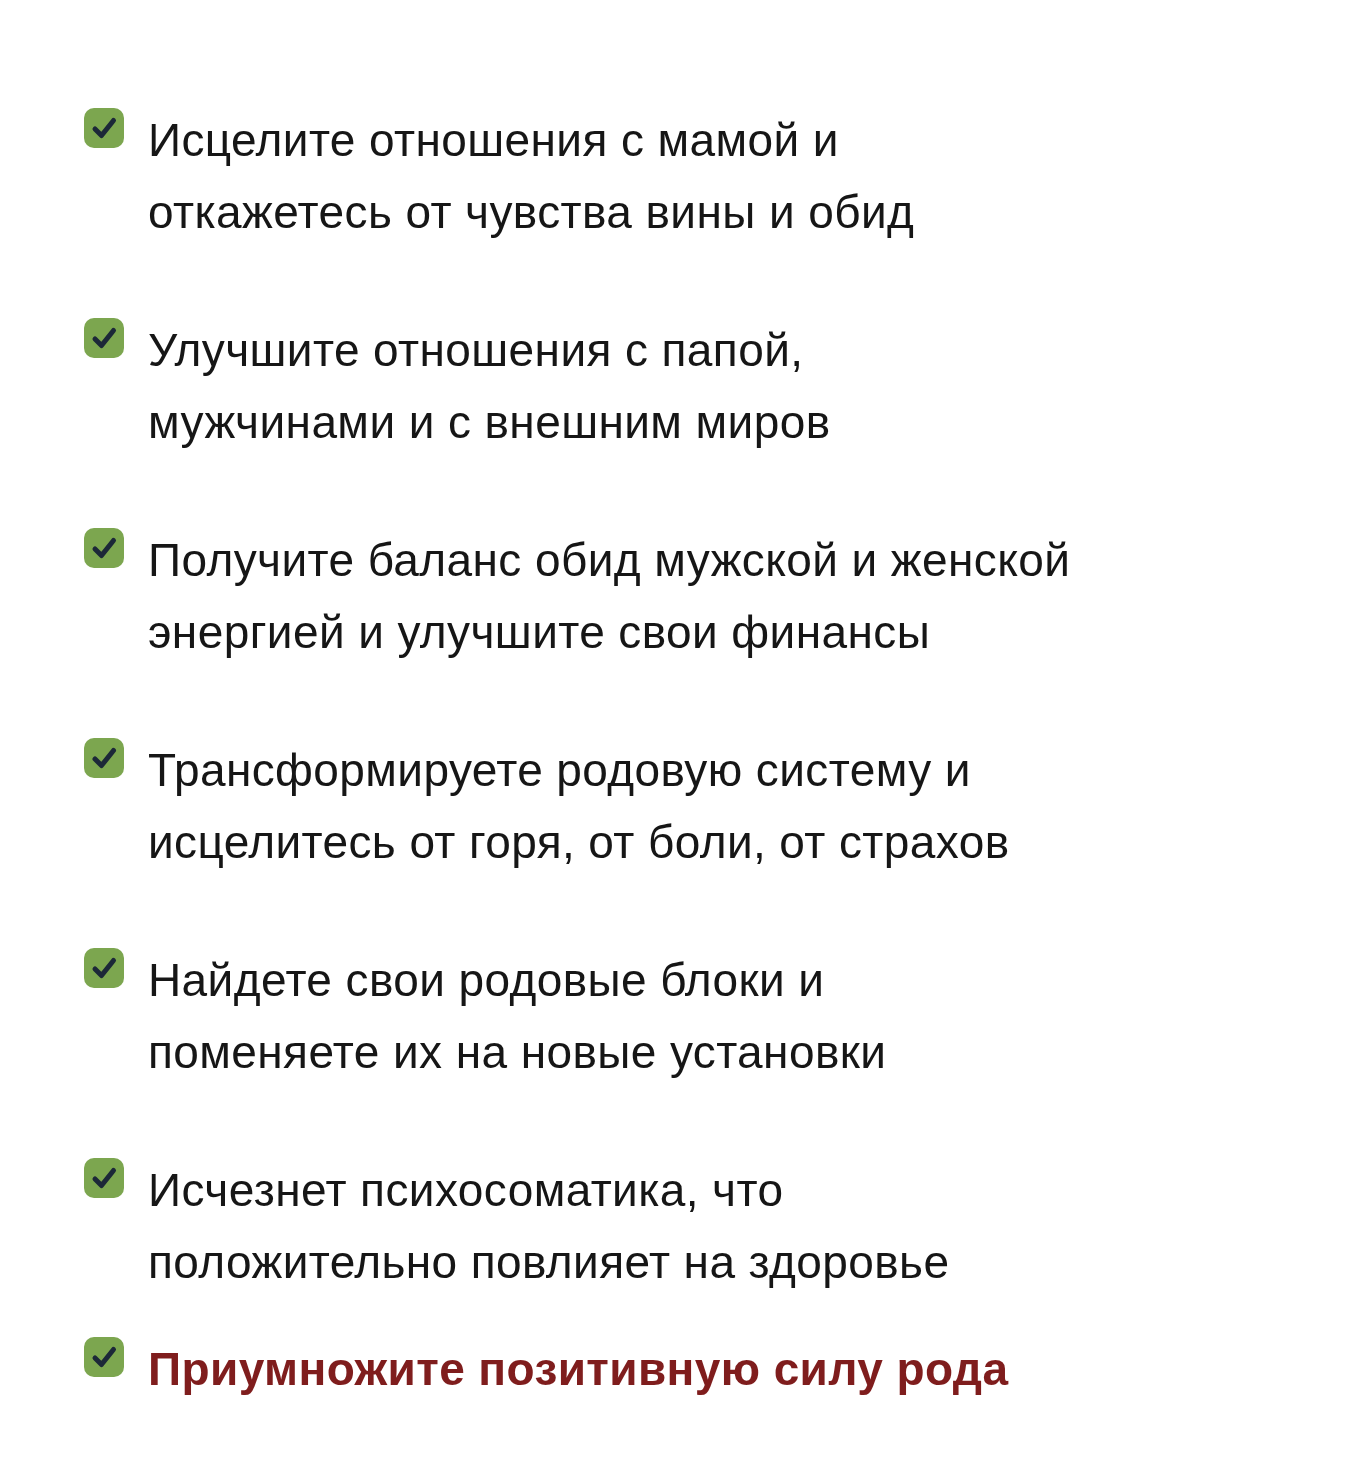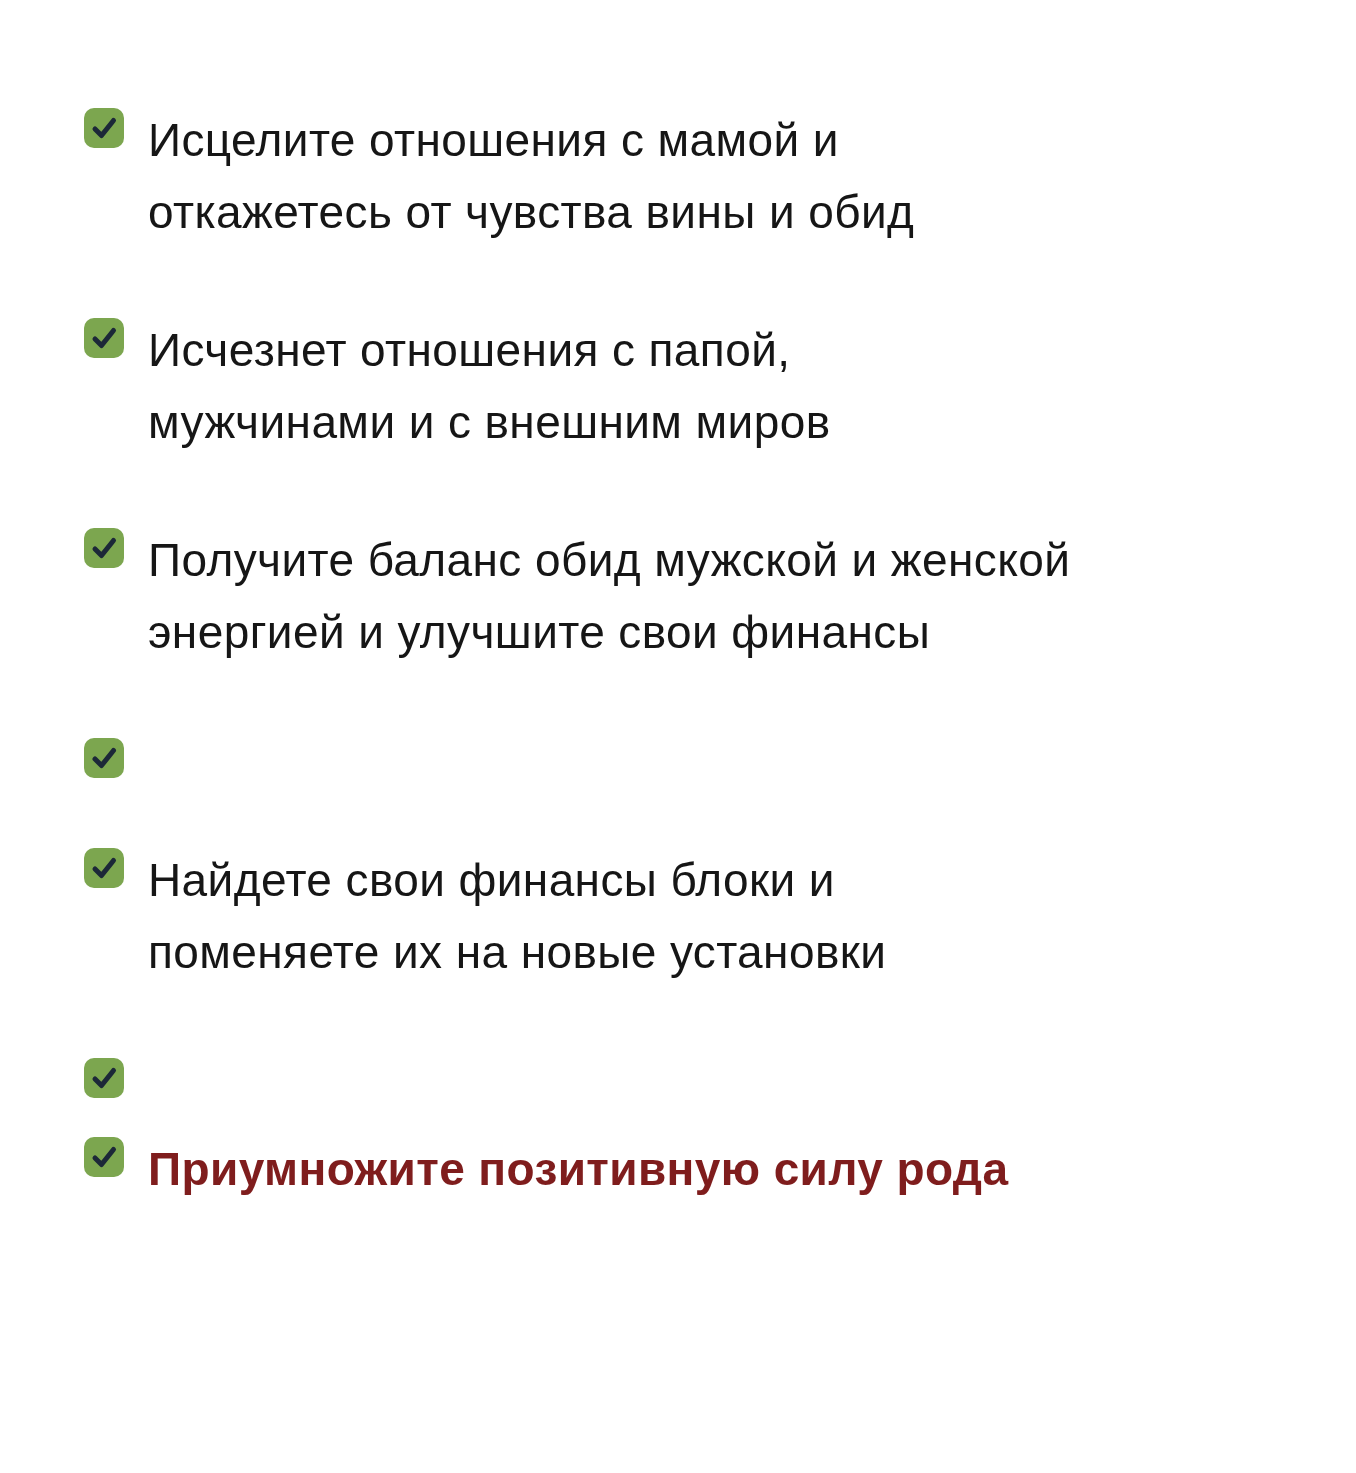--- a/index.html
+++ b/index.html
@@ -66,58 +66,62 @@
     <p class="item-text" style="color: rgb(22, 22, 22);">Исцелите отношения с мамой и
 откажетесь от чувства вины и обид</p>
   </div>
 
   <div class="item">
     <span class="checkbox" style="background: rgb(124, 166, 79);">
       <svg width="40" height="40" viewBox="0 0 40 40" aria-hidden="true">
         <path d="M11 21 L17.5 27.5 L29.5 12.5" fill="none" stroke="#1C2838" stroke-width="5" stroke-linecap="round" stroke-linejoin="round"></path>
       </svg>
     </span>
-    <p class="item-text" style="color: rgb(22, 22, 22);">Исчезнет отношения с папой,
+    <p class="item-text" style="color: rgb(22, 22, 22);">Улучшите отношения с папой,
 мужчинами и с внешним миров</p>
   </div>
 
   <div class="item">
     <span class="checkbox" style="background: rgb(124, 166, 79);">
       <svg width="40" height="40" viewBox="0 0 40 40" aria-hidden="true">
         <path d="M11 21 L17.5 27.5 L29.5 12.5" fill="none" stroke="#1C2838" stroke-width="5" stroke-linecap="round" stroke-linejoin="round"></path>
       </svg>
     </span>
     <p class="item-text" style="color: rgb(22, 22, 22);">Получите баланс обид мужской и женской
 энергией и улучшите свои финансы</p>
   </div>
 
   <div class="item">
     <span class="checkbox" style="background: rgb(124, 166, 79);">
       <svg width="40" height="40" viewBox="0 0 40 40" aria-hidden="true">
         <path d="M11 21 L17.5 27.5 L29.5 12.5" fill="none" stroke="#1C2838" stroke-width="5" stroke-linecap="round" stroke-linejoin="round"></path>
       </svg>
     </span>
+    <p class="item-text" style="color: rgb(22, 22, 22);">Трансформируете родовую систему и
+исцелитесь от горя, от боли, от страхов</p>
   </div>
 
   <div class="item">
     <span class="checkbox" style="background: rgb(124, 166, 79);">
       <svg width="40" height="40" viewBox="0 0 40 40" aria-hidden="true">
         <path d="M11 21 L17.5 27.5 L29.5 12.5" fill="none" stroke="#1C2838" stroke-width="5" stroke-linecap="round" stroke-linejoin="round"></path>
       </svg>
     </span>
-    <p class="item-text" style="color: rgb(22, 22, 22);">Найдете свои финансы блоки и
+    <p class="item-text" style="color: rgb(22, 22, 22);">Найдете свои родовые блоки и
 поменяете их на новые установки</p>
   </div>
 
   <div class="item">
     <span class="checkbox" style="background: rgb(124, 166, 79);">
       <svg width="40" height="40" viewBox="0 0 40 40" aria-hidden="true">
         <path d="M11 21 L17.5 27.5 L29.5 12.5" fill="none" stroke="#1C2838" stroke-width="5" stroke-linecap="round" stroke-linejoin="round"></path>
       </svg>
     </span>
+    <p class="item-text" style="color: rgb(22, 22, 22);">Исчезнет психосоматика, что
+положительно повлияет на здоровье</p>
   </div>
 
   <div class="item">
     <span class="checkbox" style="background: rgb(124, 166, 79);">
       <svg width="40" height="40" viewBox="0 0 40 40" aria-hidden="true">
         <path d="M11 21 L17.5 27.5 L29.5 12.5" fill="none" stroke="#1C2838" stroke-width="5" stroke-linecap="round" stroke-linejoin="round"></path>
       </svg>
     </span>
     <p class="item-text bold" style="color: #7f1d1d;">Приумножите позитивную силу рода</p>
   </div>

